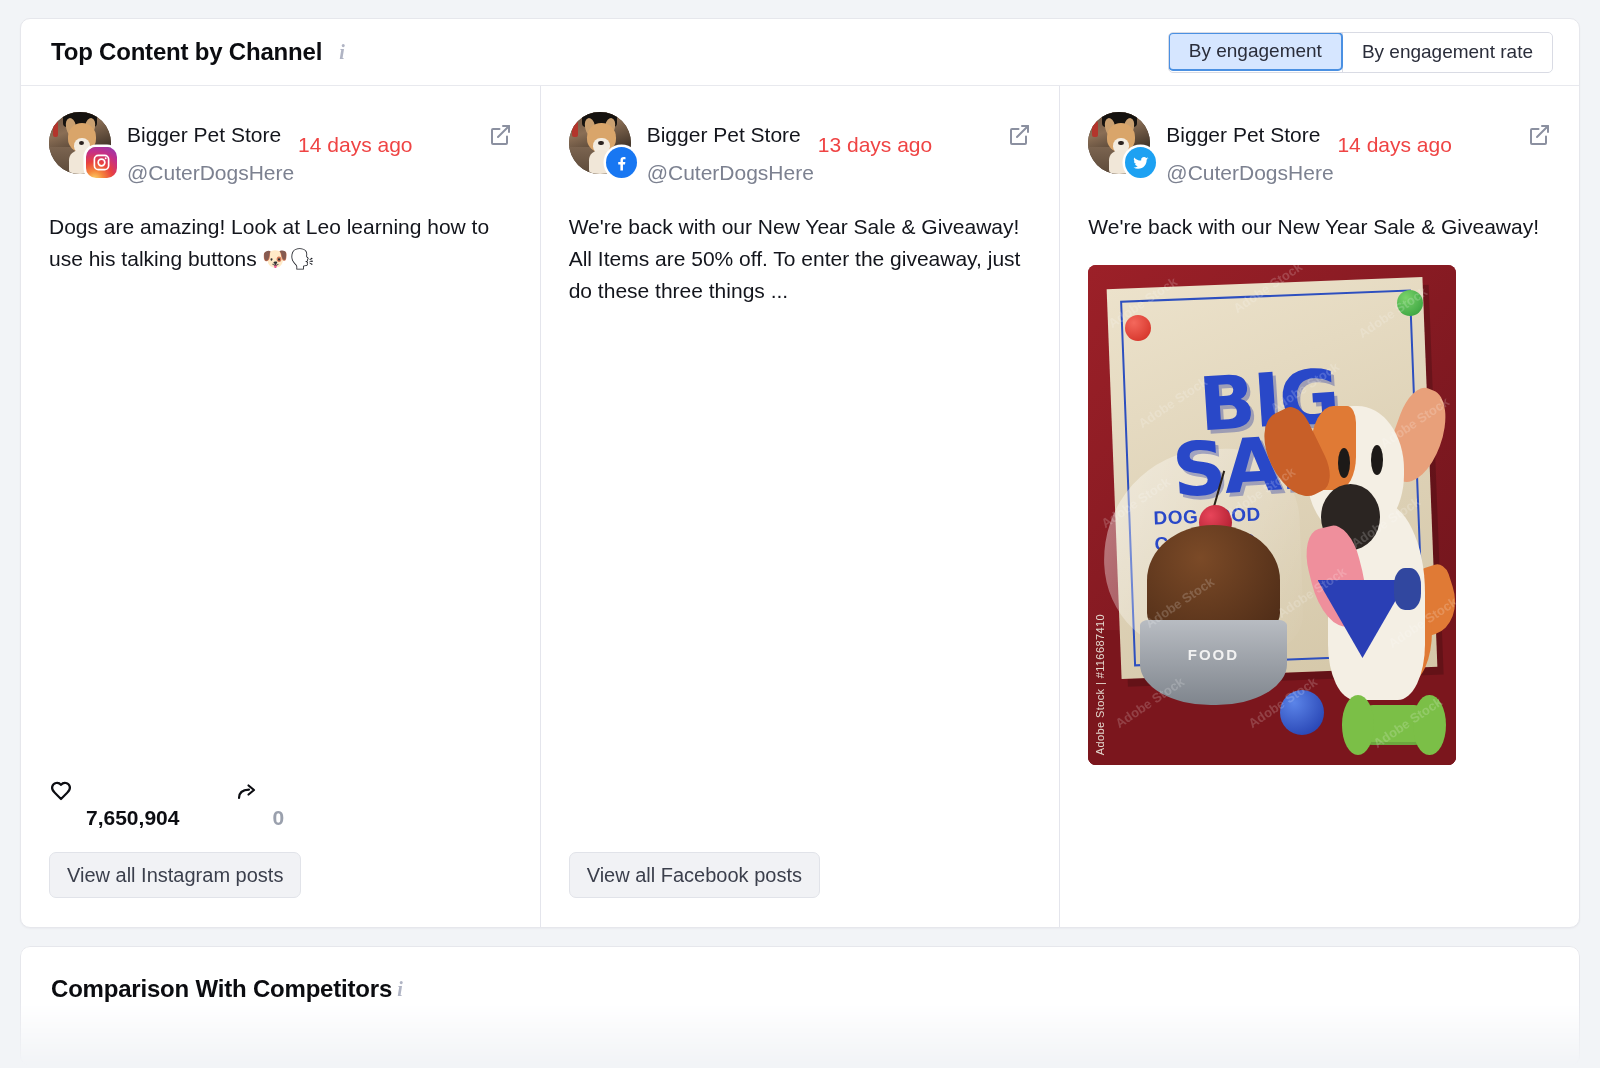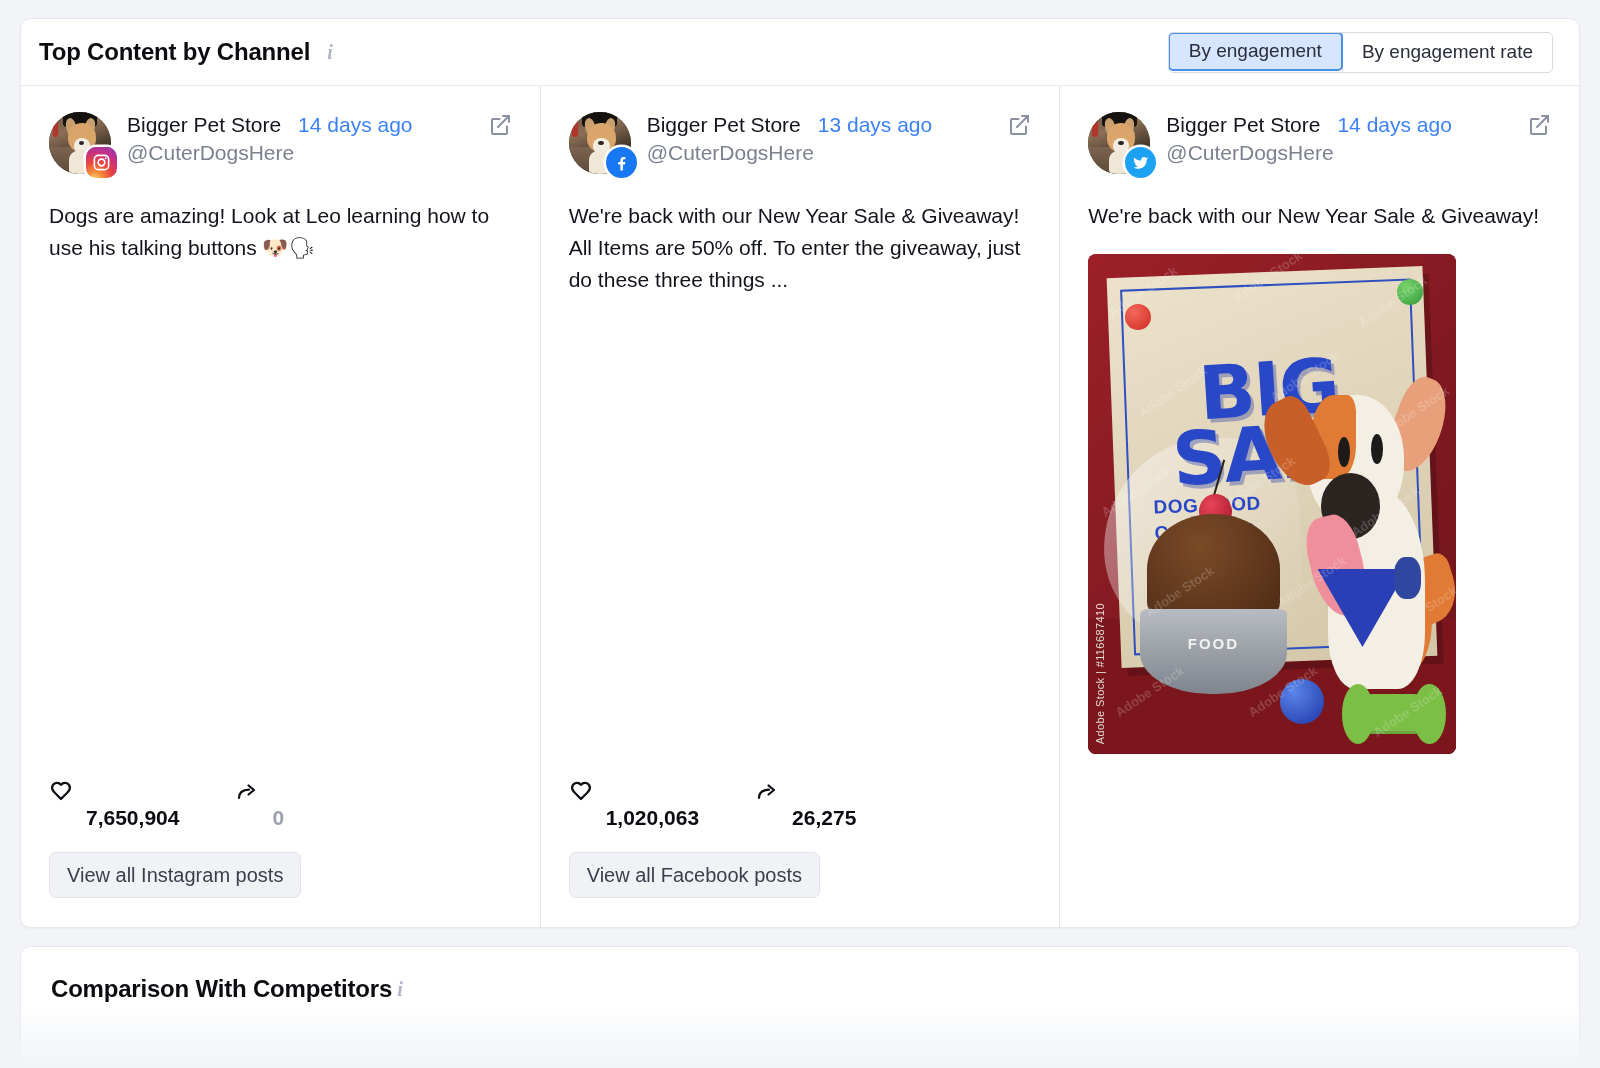--- a/index.html
+++ b/index.html
@@ -28,21 +28,21 @@
     overflow: hidden;
     box-shadow: 0 1px 2px rgba(20,25,45,.04);
   }
 
   .card-header {
     height: 67px;
     border-bottom: 1px solid #e8e9ee;
     display: flex;
     align-items: center;
     justify-content: space-between;
-    padding: 0 26px 0 18px;
+    padding: 0 26px 0 30px;
   }
   .title-wrap { display: flex; align-items: center; gap: 12px; }
   .card-title {
     font-size: 24px;
     font-weight: bold;
     color: #0b0c10;
     letter-spacing: -0.2px;
   }
   .info-icon {
     width: 16px; height: 20px;
@@ -144,22 +144,23 @@
 
   .post-meta { padding-top: 1px; min-width: 0; flex: 1; }
   .meta-row1 { display: flex; align-items: center; gap: 17px; }
   .author {
     font-size: 21px;
     color: #13151c;
     white-space: nowrap;
   }
   .timeago {
     font-size: 21px;
-    color: #3b82f6;
+    color: #ef4444;
     white-space: nowrap;
+    margin-top: 20px;
   }
   .ext-link {
     margin-left: auto;
     width: 24px; height: 24px;
     color: #8b90a0;
     cursor: pointer;
     flex: 0 0 24px;
   }
   .handle {
     font-size: 21px;
@@ -425,39 +426,20 @@
                 </svg>
               </span>
             </div>
             <div class="handle">@CuterDogsHere</div>
           </div>
         </div>
 
         <div class="post-text">We're back with our New Year Sale &amp; Giveaway! All Items are 50% off. To enter the giveaway, just do these three things ...</div>
 
         <div class="col-footer">
-          <div class="stats">
-            <div class="stat">
-              <span>
-                <svg width="24" height="24" viewBox="0 0 24 24" fill="none" stroke="currentColor" stroke-width="2.2" stroke-linecap="round" stroke-linejoin="round">
-                  <path d="M20.8 6.6a5 5 0 00-8.8-1.8A5 5 0 003.2 6.6c-.6 2.4.9 4.6 2.6 6.2L12 19l6.2-6.2c1.7-1.6 3.2-3.8 2.6-6.2z"></path>
-                </svg>
-              </span>
-              <span class="stat-value">1,020,063</span>
-            </div>
-            <div class="stat">
-              <span>
-                <svg width="24" height="24" viewBox="0 0 24 24" fill="none" stroke="currentColor" stroke-width="2.2" stroke-linecap="round" stroke-linejoin="round">
-                  <path d="M4 18c0-5.5 4-8.2 10-8.4"></path>
-                    <path d="M13.5 5.5L19 10l-5.5 4.5"></path>
-                </svg>
-              </span>
-              <span class="stat-value">26,275</span>
-            </div>
-          </div>
           <button class="view-all">View all Facebook posts</button>
         </div>
       </div>
 
       <div class="col">
         <div class="post-head">
           <div class="avatar-wrap">
             <div class="avatar">
               <div class="bg-wall"></div>
                 <div class="bg-floor"></div>

